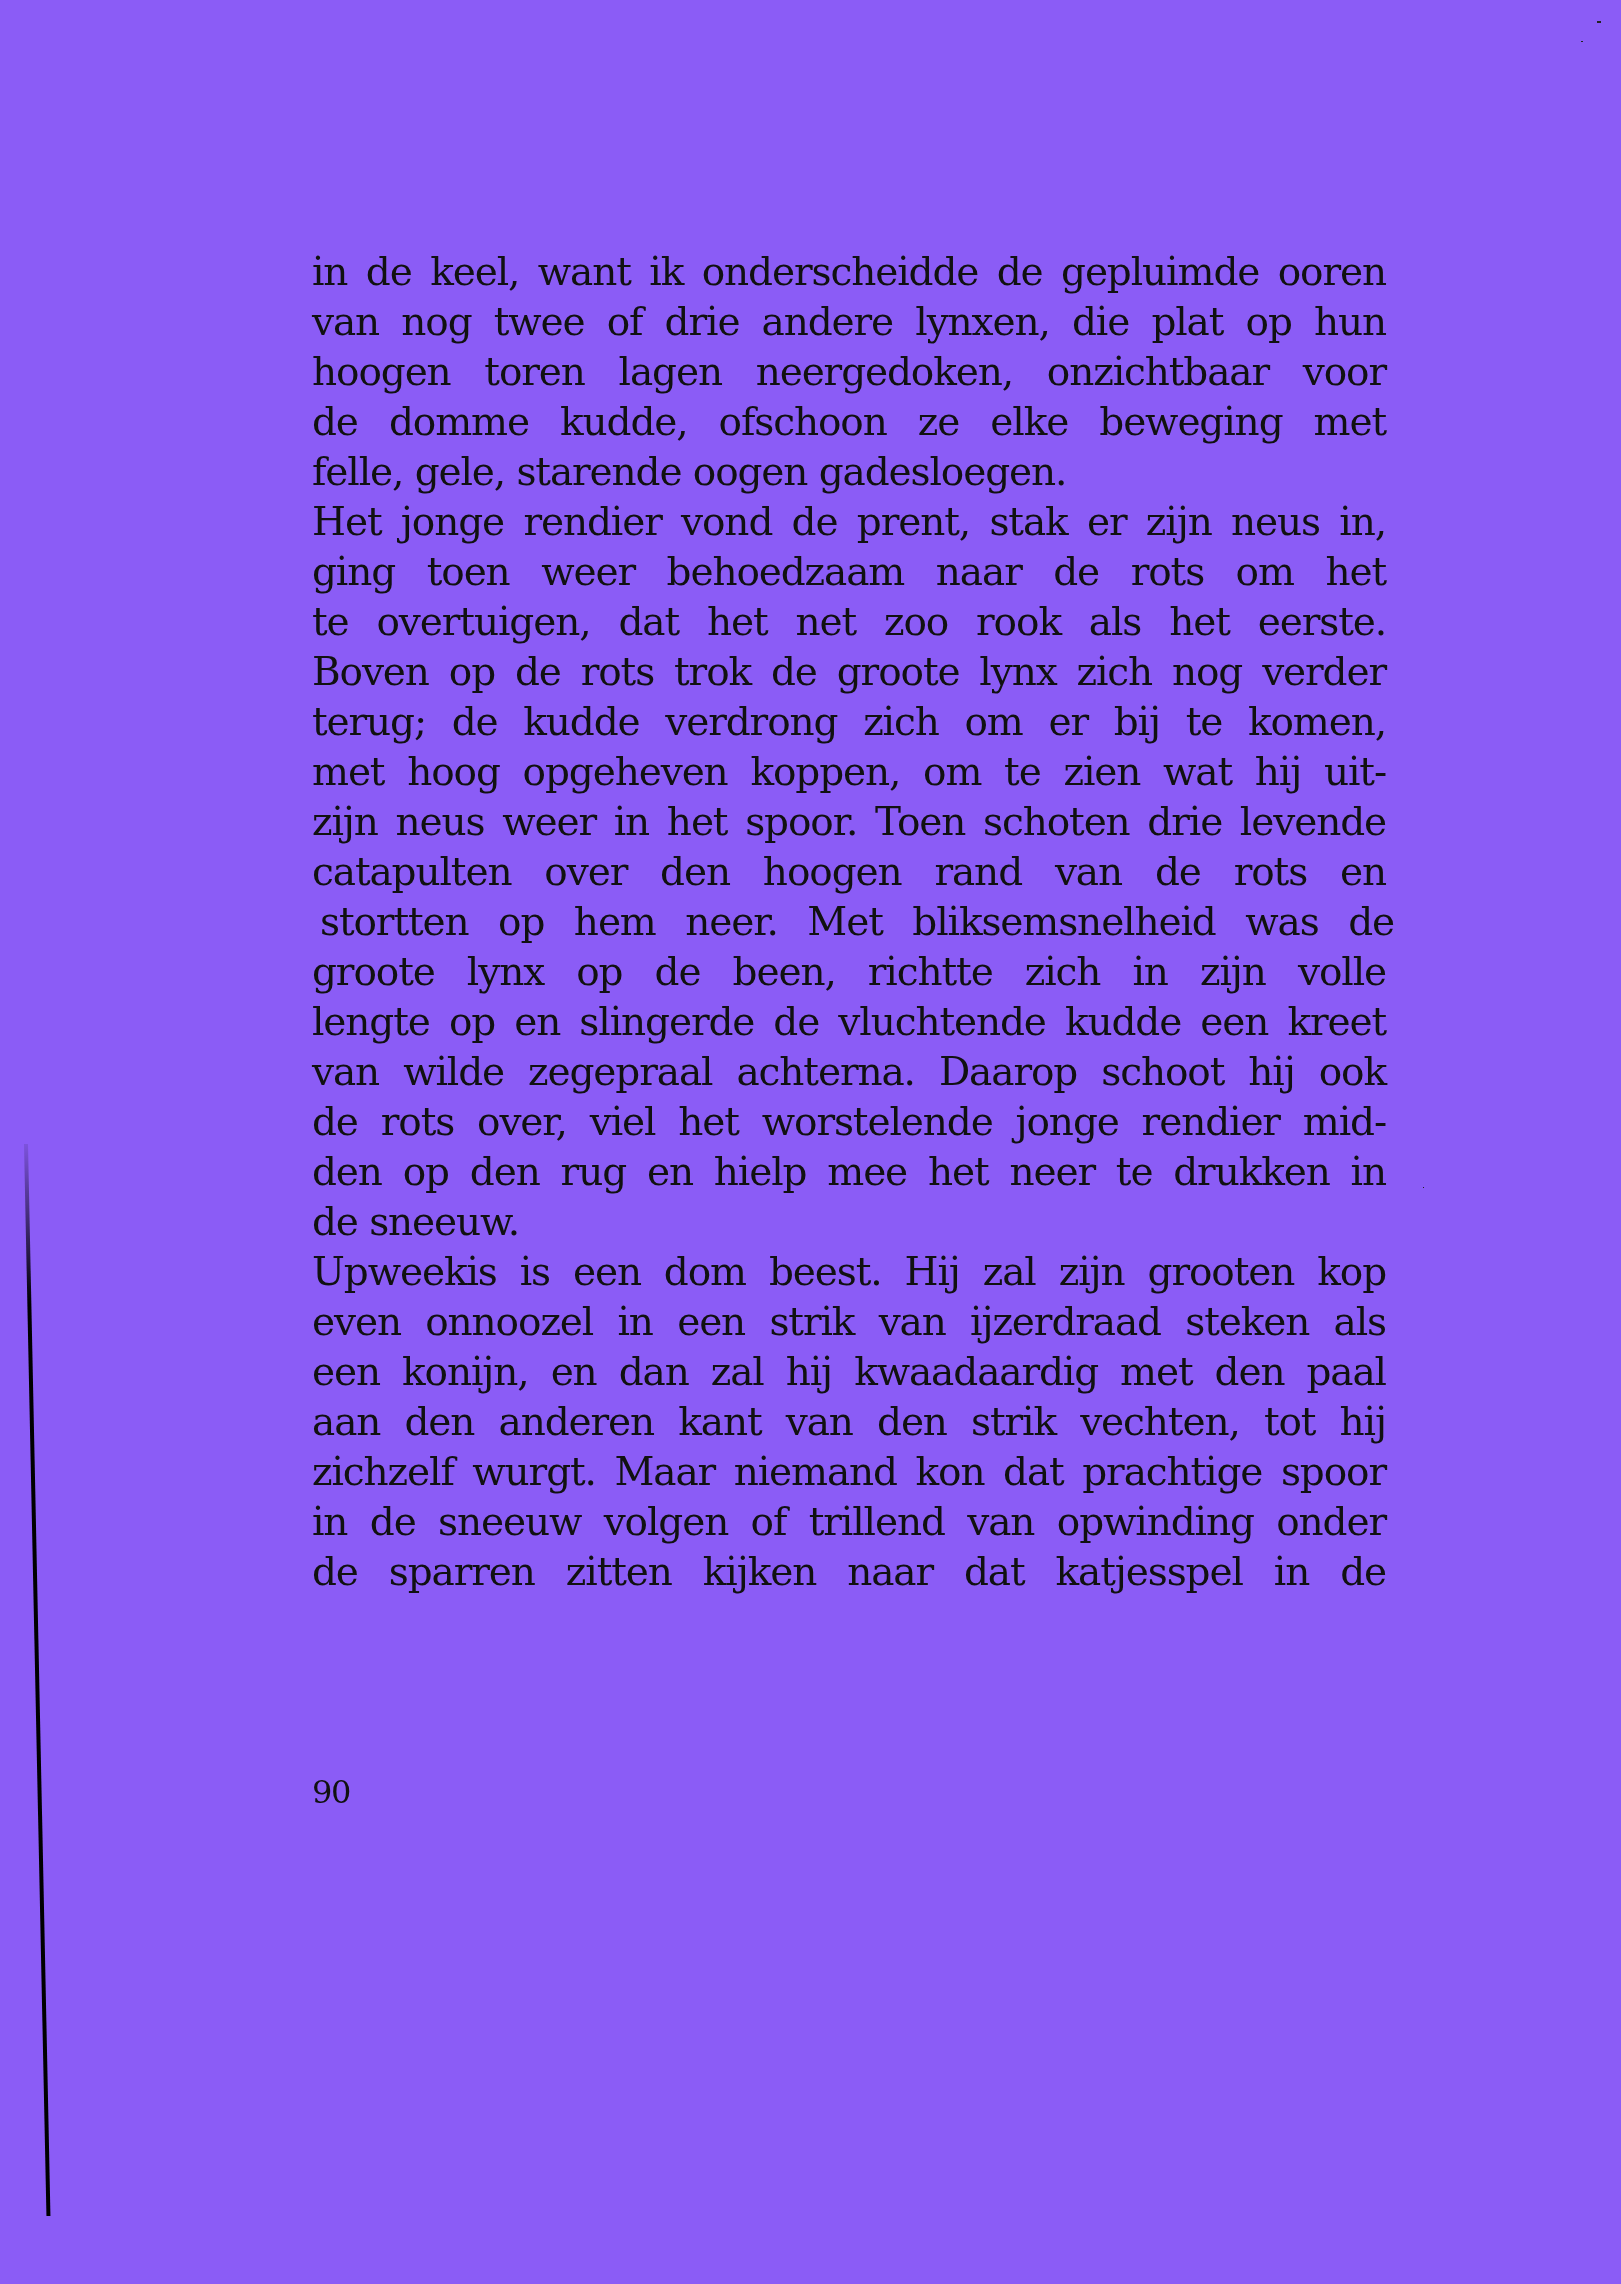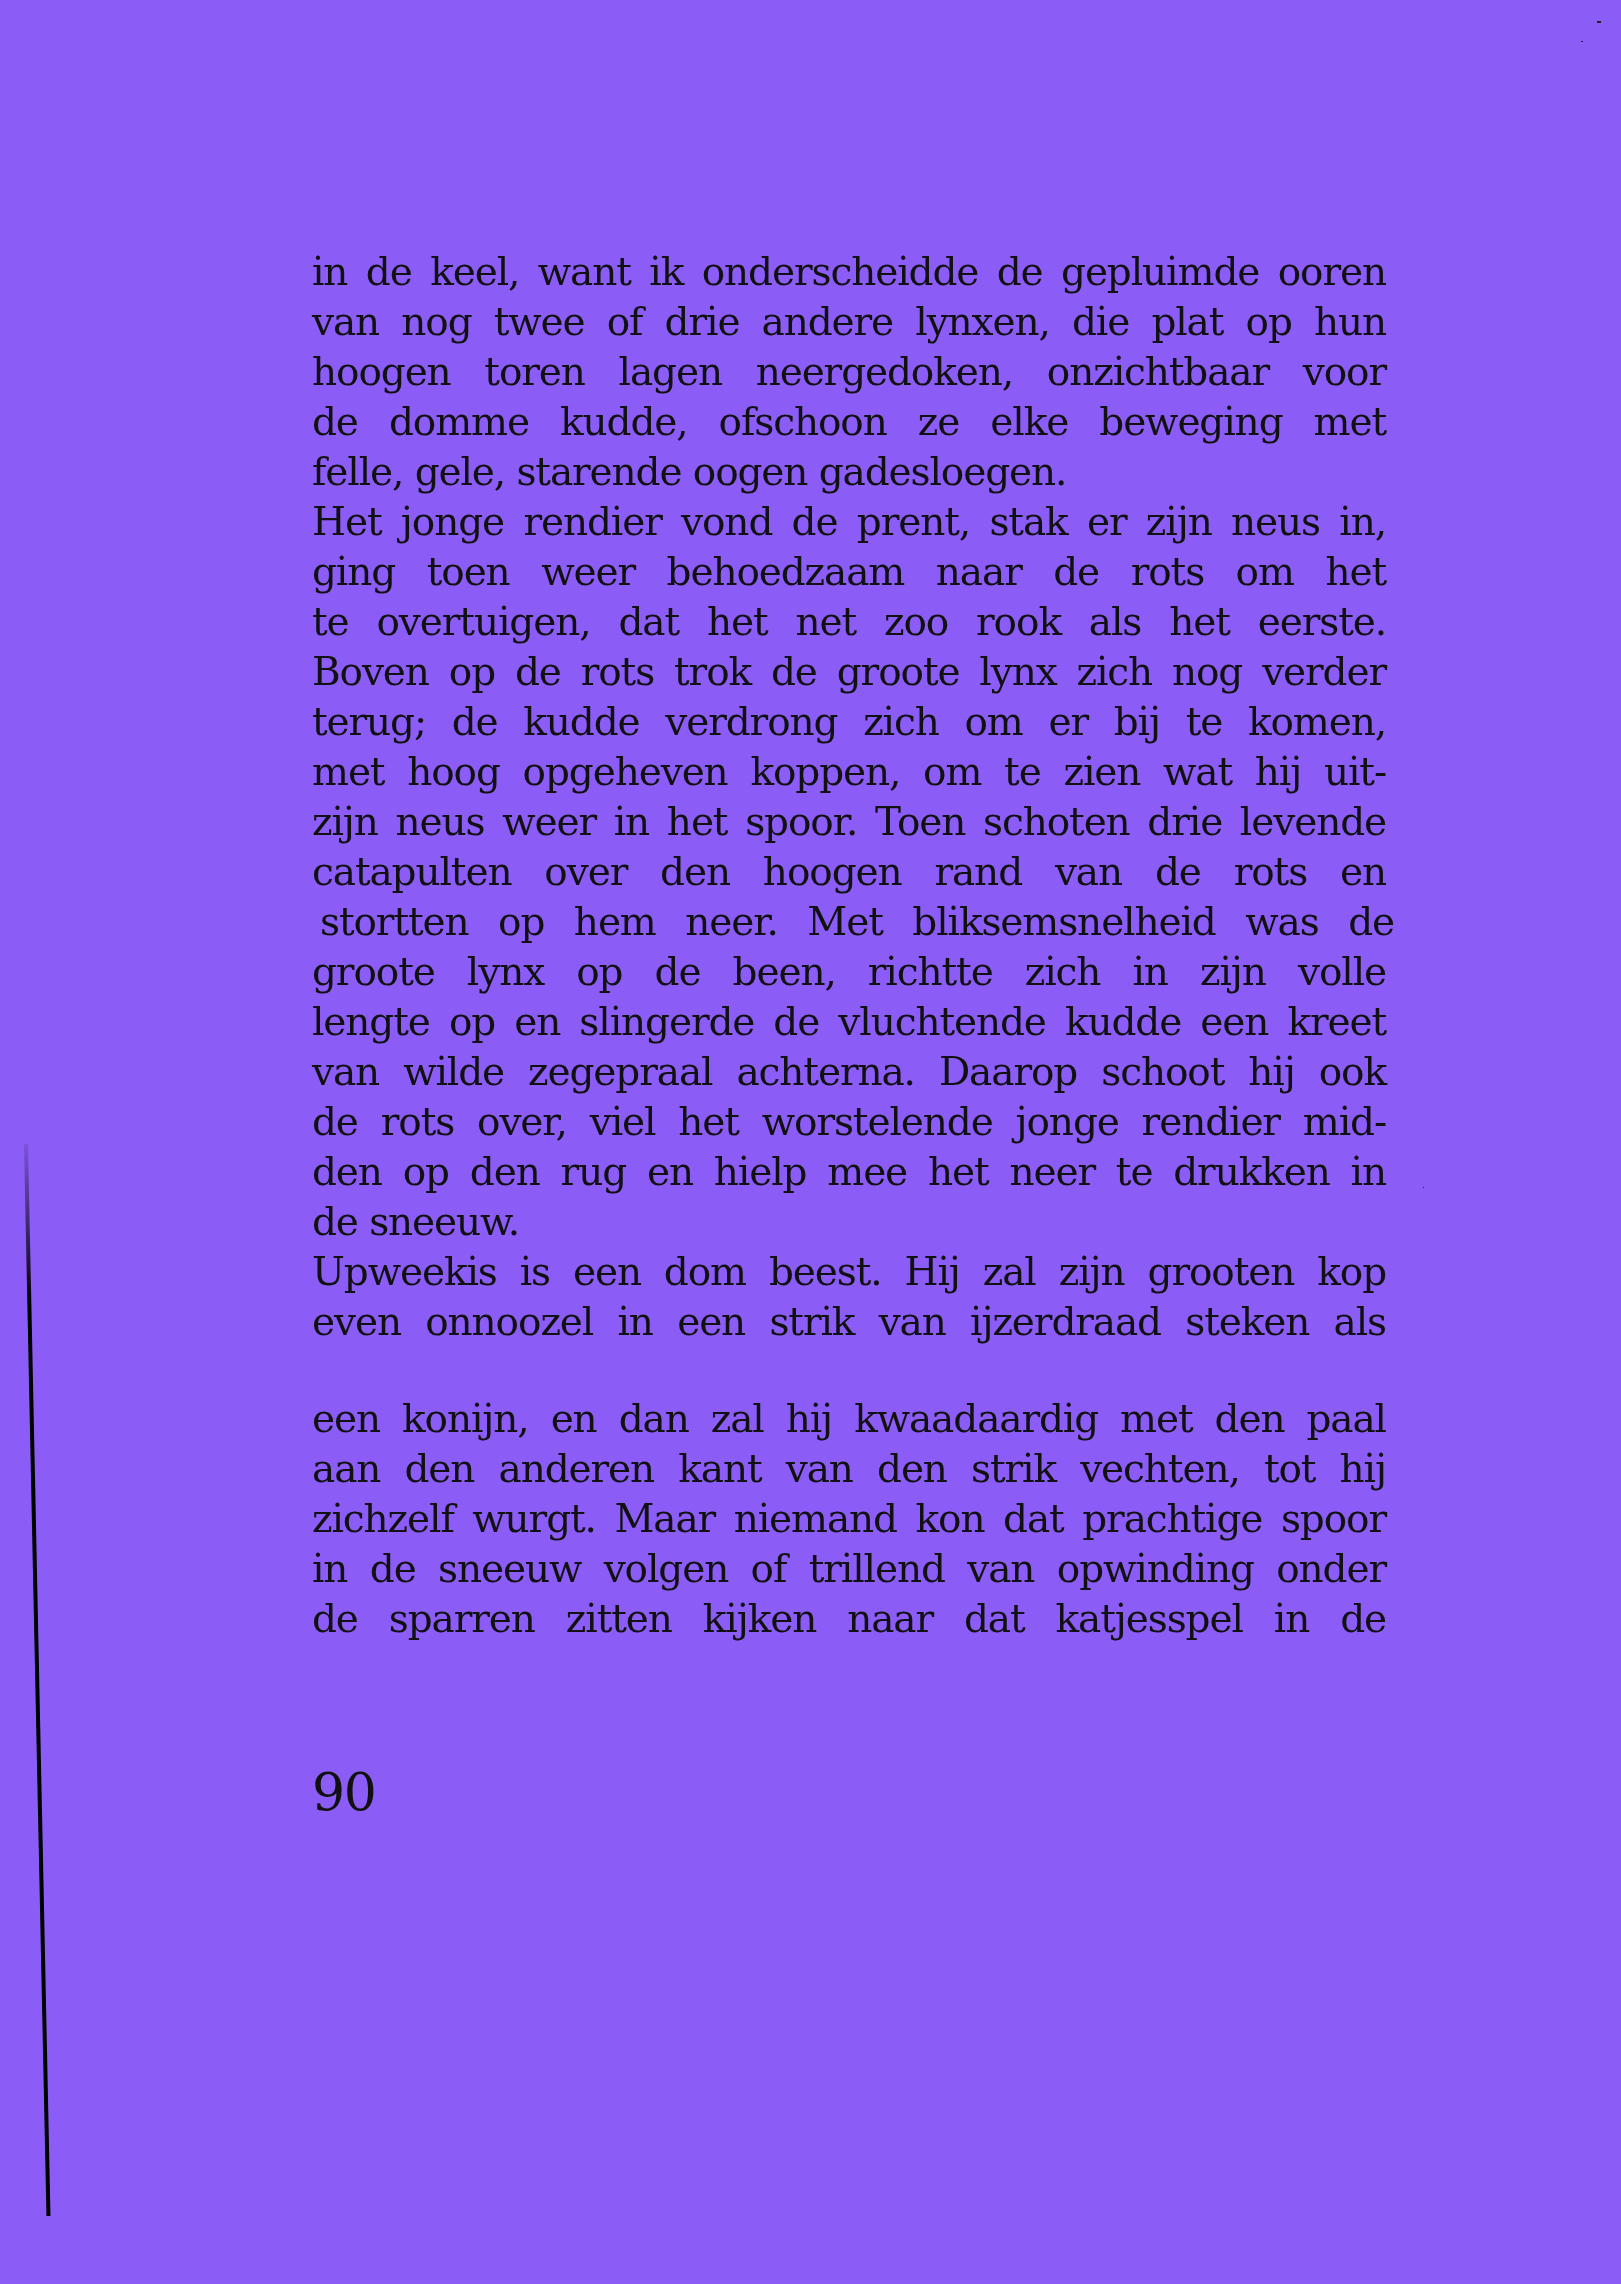--- a/index.html
+++ b/index.html
@@ -41,21 +41,21 @@
       transform-origin: left center;
     }
     .line.last {
       text-align: center;
       text-align-last: left;
     }
     .page-number {
       position: absolute;
       left: 312px;
       top: 1767px;
-      font-size: 52px;
+      font-size: 32px;
       line-height: 50px;
       letter-spacing: -1.4px;
       text-align: right;
     }
     .scan-edge {
       position: absolute;
       left: 23.6px;
       top: 1144px;
       width: 4.3px;
       height: 1072px;
@@ -96,21 +96,21 @@
     <span class="line" style="display: block; width: 1074px; margin-left: 8px;">stortten op hem neer. Met bliksemsnelheid was de</span>
     <span class="line" style="display: block; width: 1074px;">groote lynx op de been, richtte zich in zijn volle</span>
     <span class="line" style="display: block; width: 1074px;">lengte op en slingerde de vluchtende kudde een kreet</span>
     <span class="line" style="display: block; width: 1074px;">van wilde zegepraal achterna. Daarop schoot hij ook</span>
     <span class="line" style="display: block; width: 1074px;">de rots over, viel het worstelende jonge rendier mid-</span>
     <span class="line" style="display: block; width: 1074px;">den op den rug en hielp mee het neer te drukken in</span>
     <span class="line last" style="display: block; width: auto;">de sneeuw.</span>
 
     <span class="line" style="display: block; width: 1074px;">Upweekis is een dom beest. Hij zal zijn grooten kop</span>
     <span class="line" style="display: block; width: 1074px;">even onnoozel in een strik van ijzerdraad steken als</span>
-    <span class="line" style="display: block; width: 1074px; margin-top: 47px;">een konijn, en dan zal hij kwaadaardig met den paal</span>
+    <span class="line" style="display: block; width: 1074px;">een konijn, en dan zal hij kwaadaardig met den paal</span>
     <span class="line" style="display: block; width: 1074px;">aan den anderen kant van den strik vechten, tot hij</span>
     <span class="line" style="display: block; width: 1074px;">zichzelf wurgt. Maar niemand kon dat prachtige spoor</span>
     <span class="line" style="display: block; width: 1074px;">in de sneeuw volgen of trillend van opwinding onder</span>
     <span class="line" style="display: block; width: 1074px;">de sparren zitten kijken naar dat katjesspel in de</span>
   </div>
 
   <div class="page-number">90</div>
 </div>
 
 

